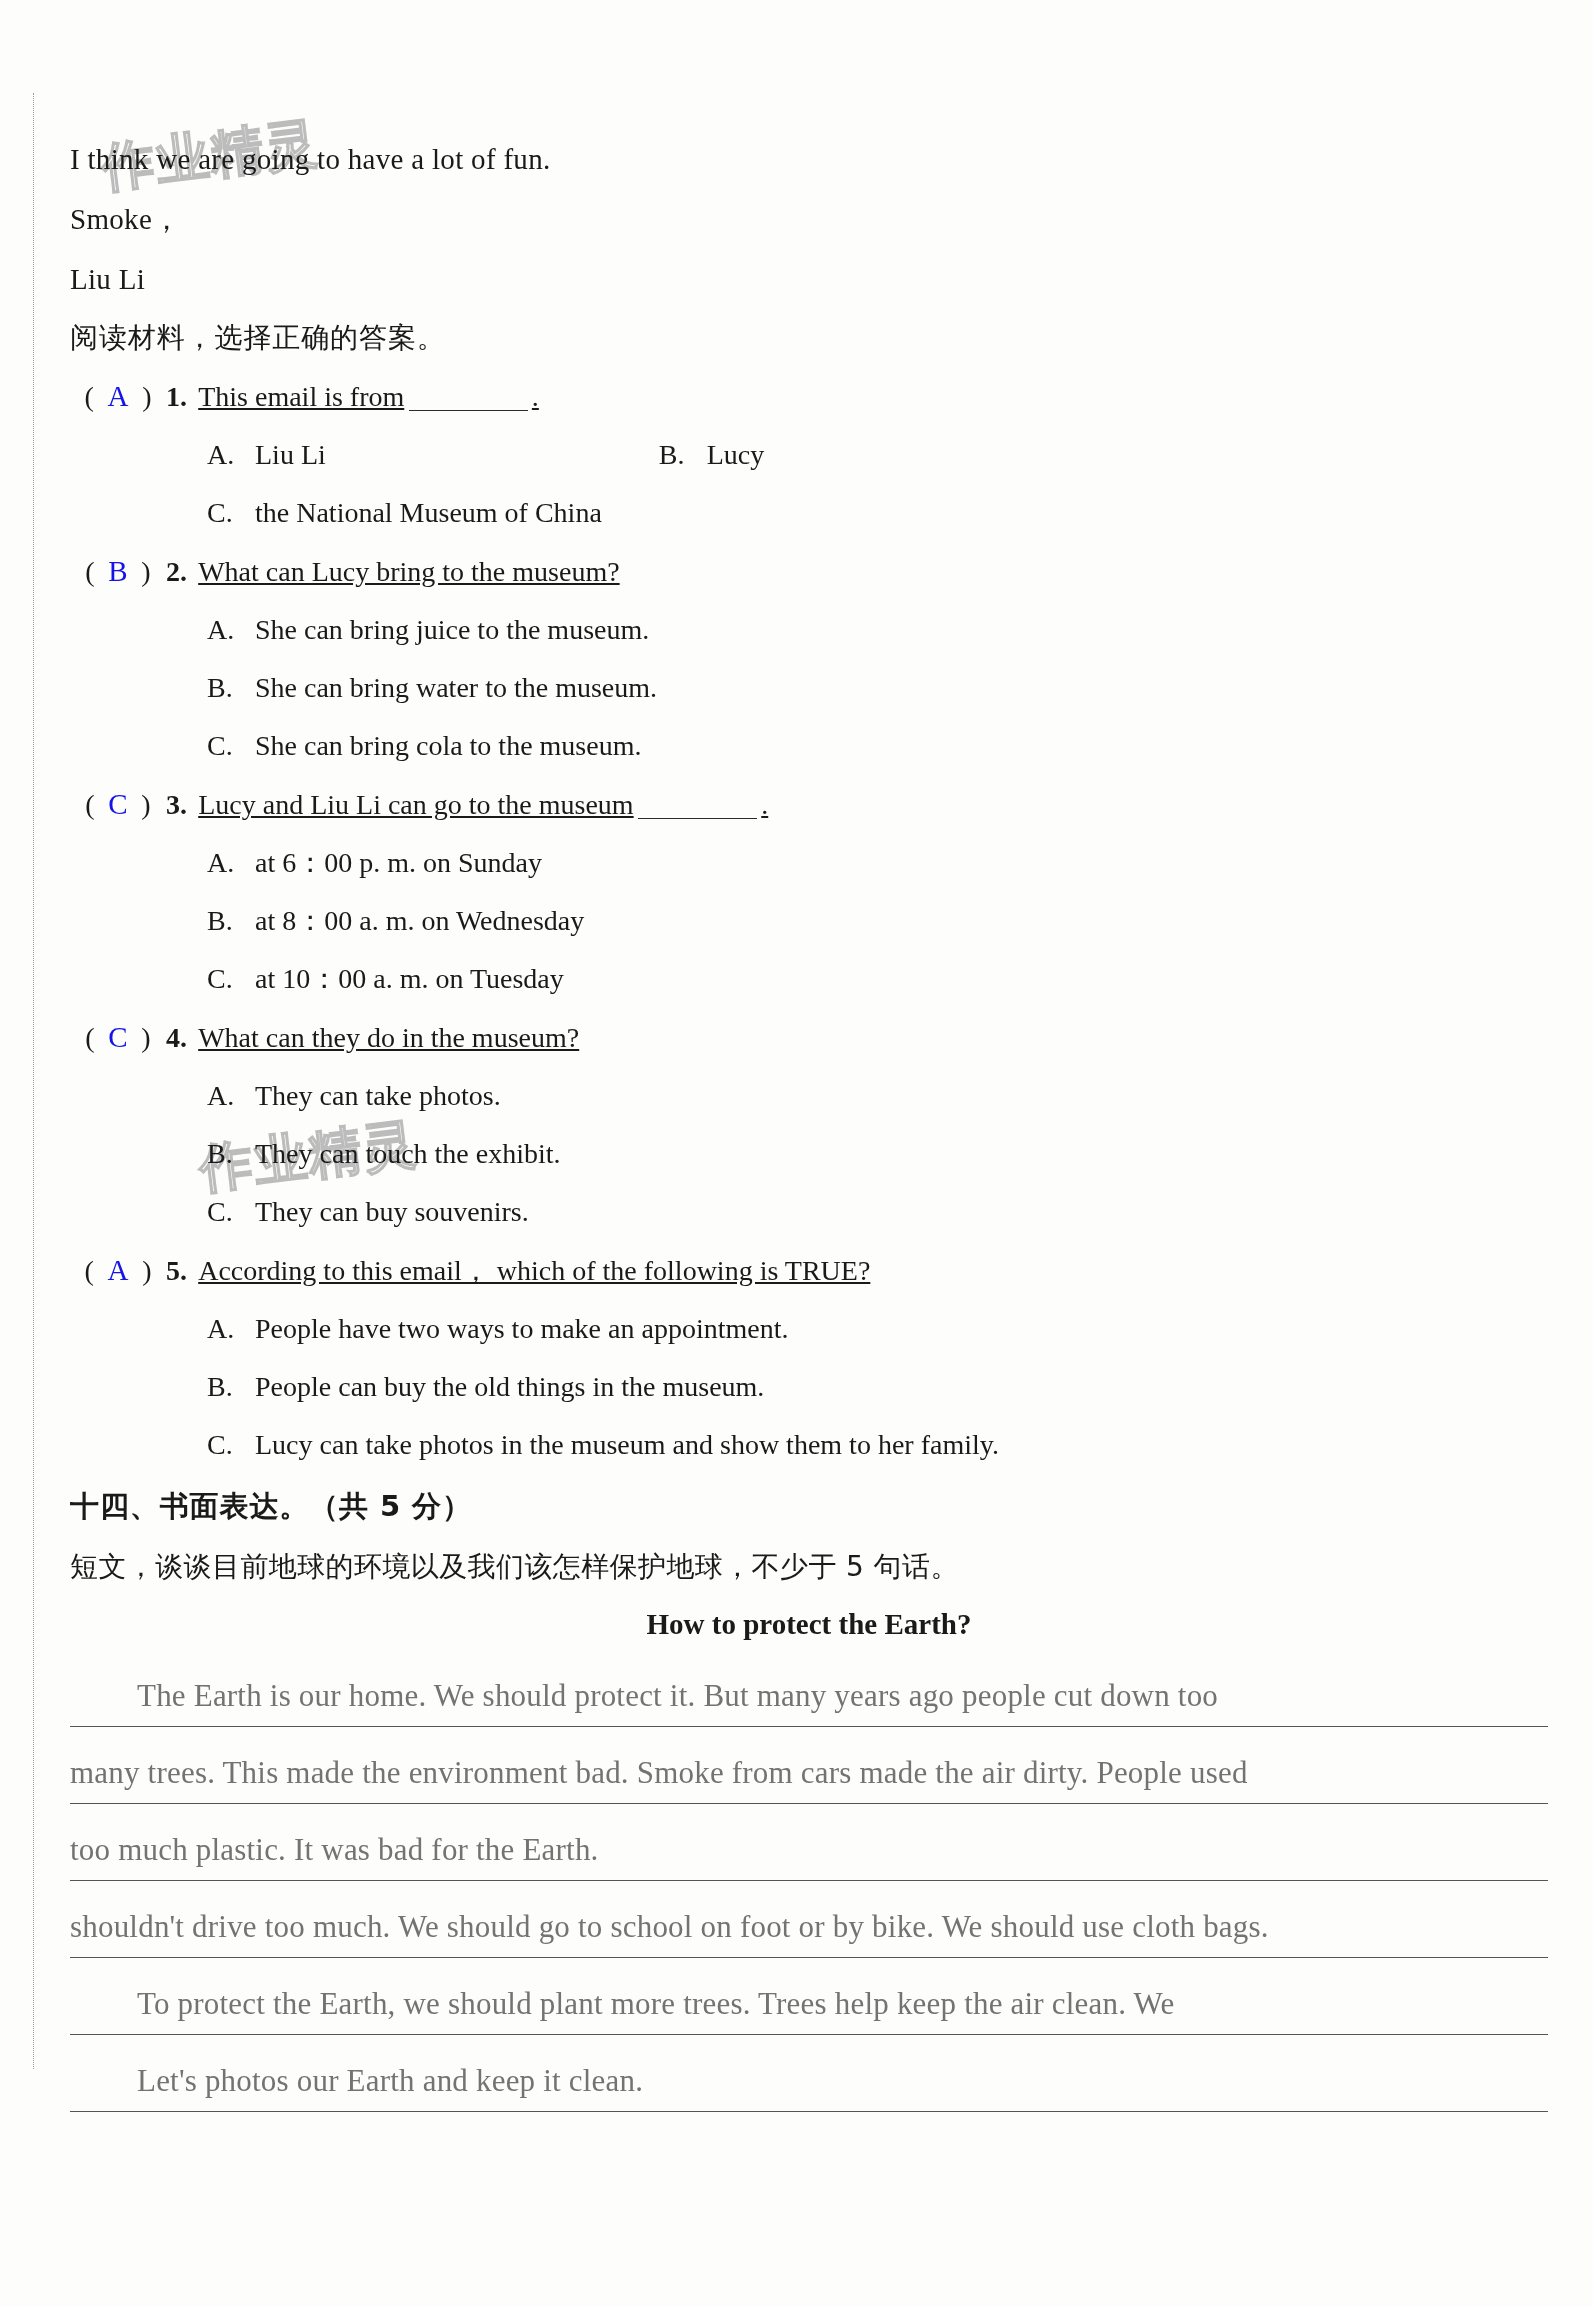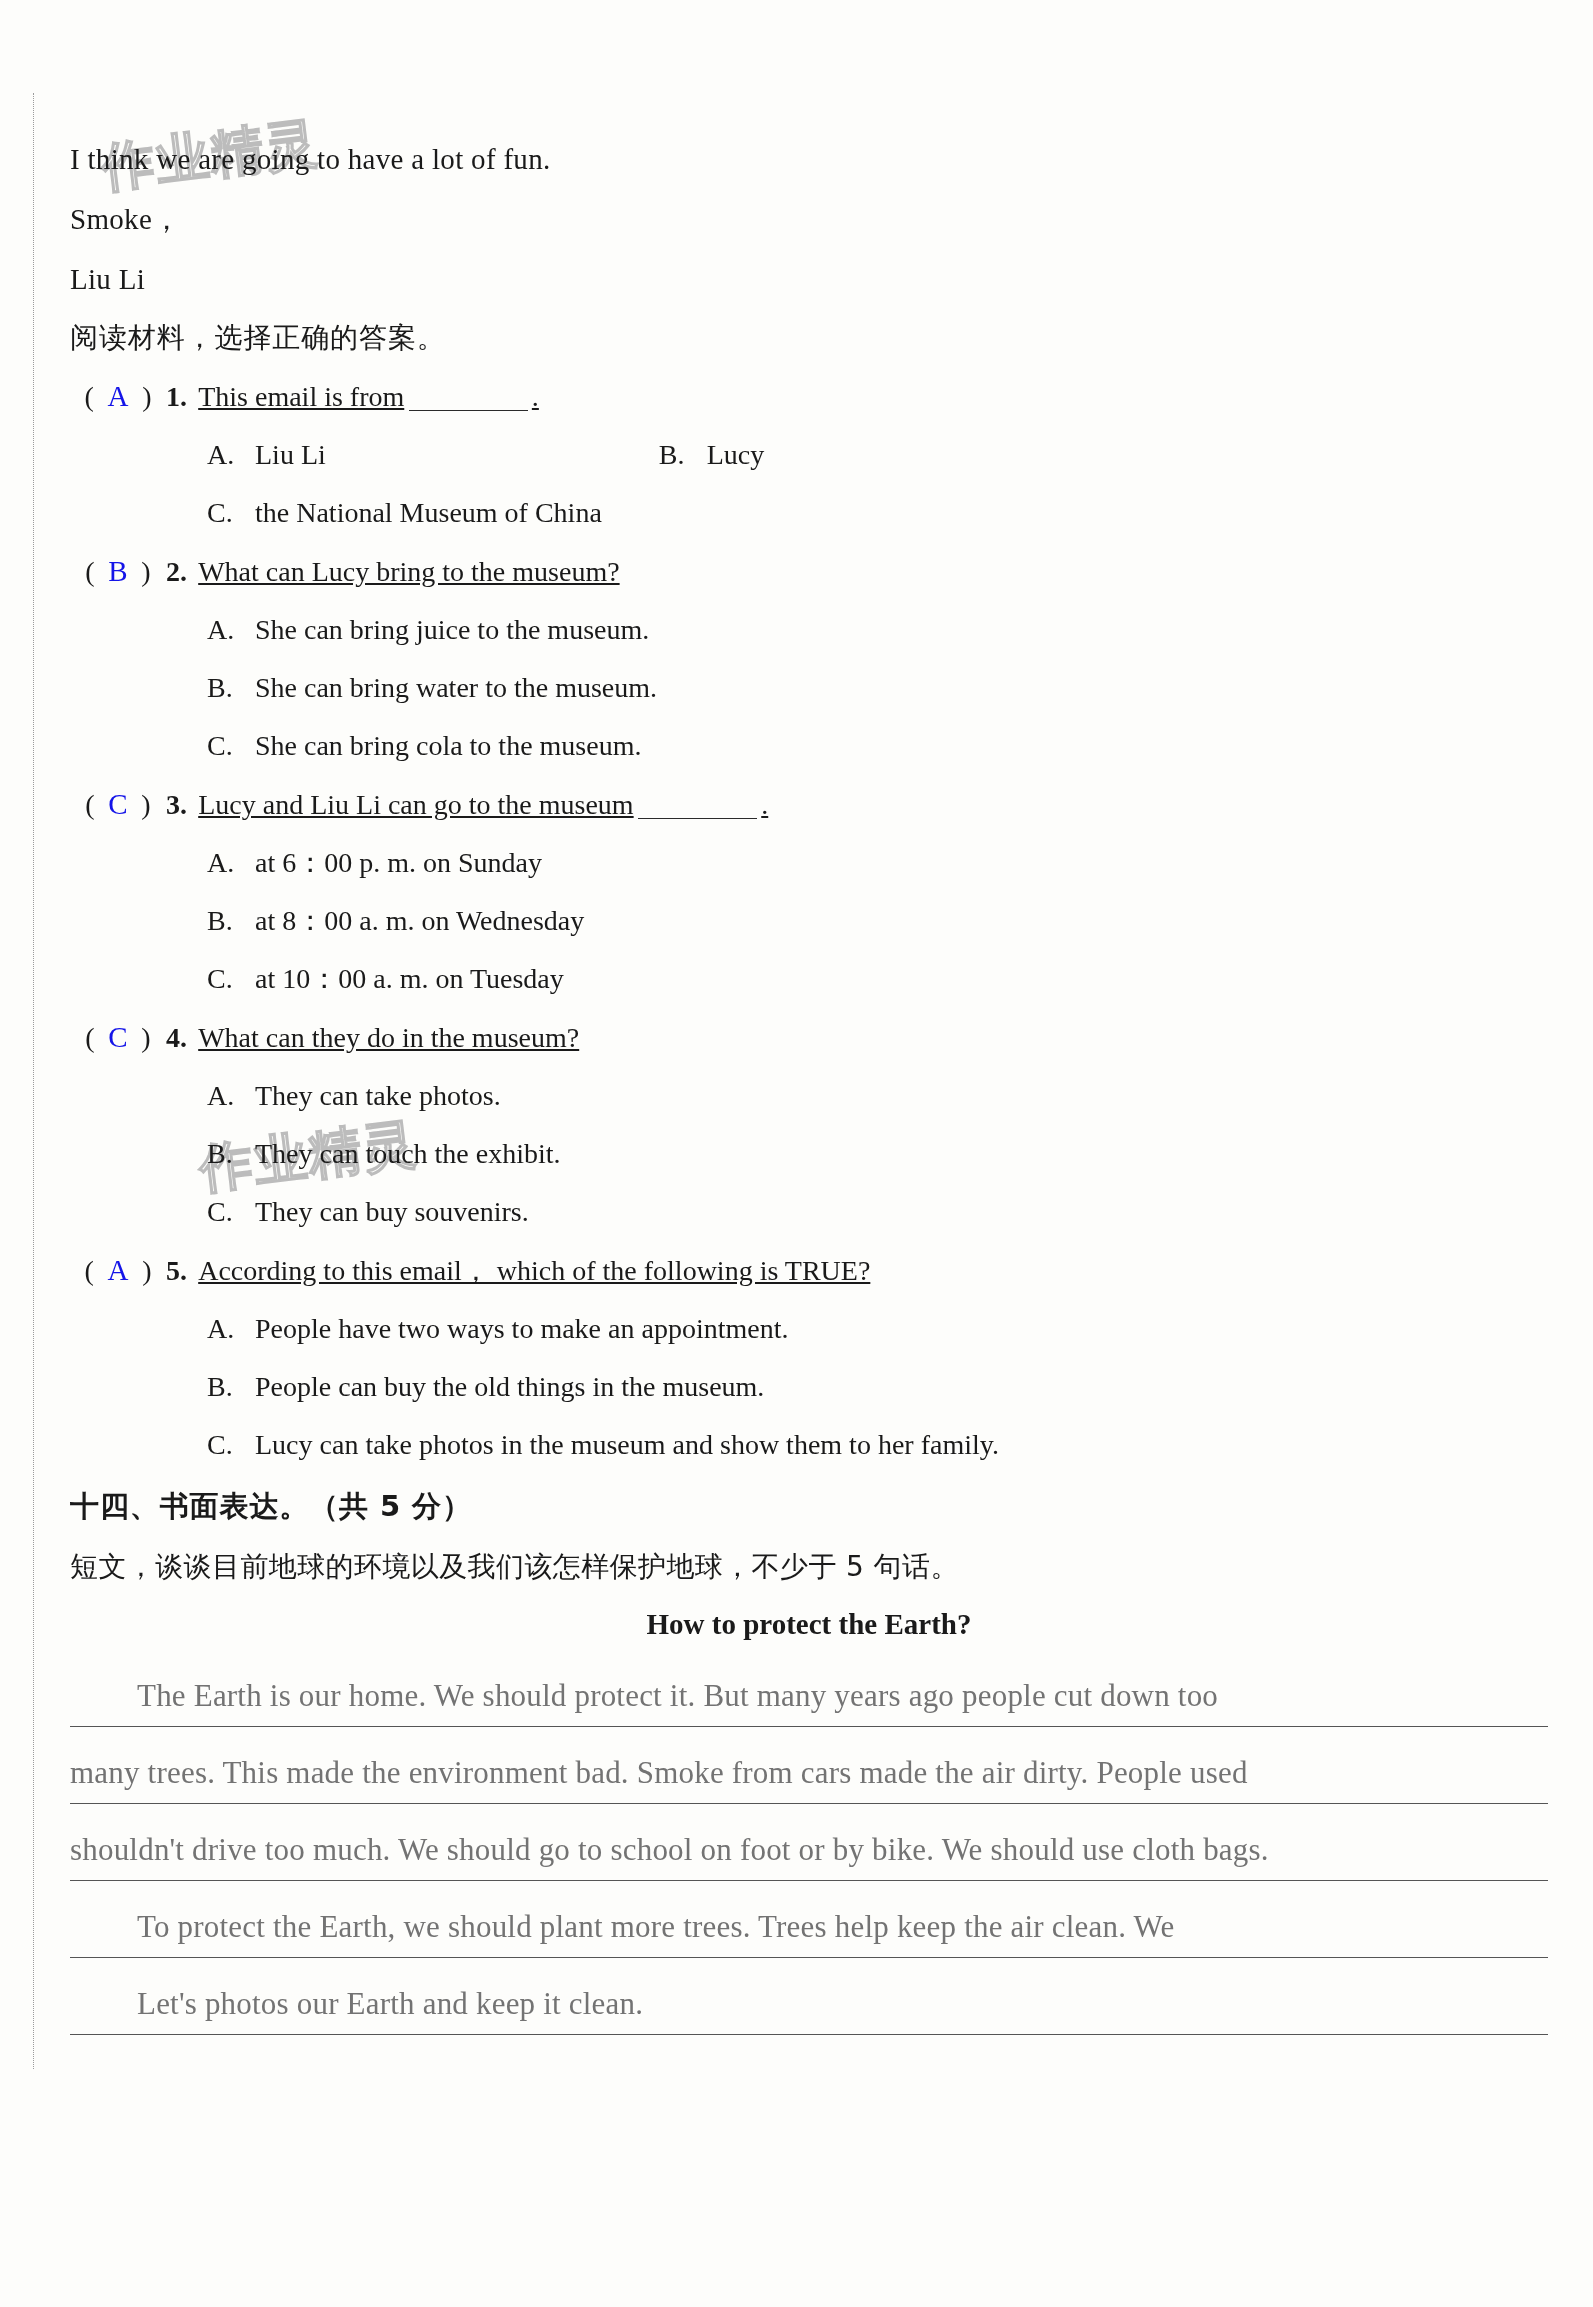--- a/index.html
+++ b/index.html
@@ -313,20 +313,23 @@
     <div class="essay-title">How to protect the Earth?</div>
 
     <div class="ruled">
       <div class="ruled-line">
         <span class="ruled-text indent">The Earth is our home. We should protect it. But many years ago people cut down too</span>
       </div>
       <div class="ruled-line">
         <span class="ruled-text">many trees. This made the environment bad. Smoke from cars made the air dirty. People used</span>
       </div>
       <div class="ruled-line">
+        <span class="ruled-text">too much plastic. It was bad for the Earth.</span>
+      </div>
+      <div class="ruled-line">
         <span class="ruled-text">shouldn't drive too much. We should go to school on foot or by bike. We should use cloth bags.</span>
       </div>
       <div class="ruled-line">
         <span class="ruled-text indent">To protect the Earth, we should plant more trees. Trees help keep the air clean. We</span>
       </div>
       <div class="ruled-line">
         <span class="ruled-text indent">Let's photos our Earth and keep it clean.</span>
       </div>
     </div>
 

